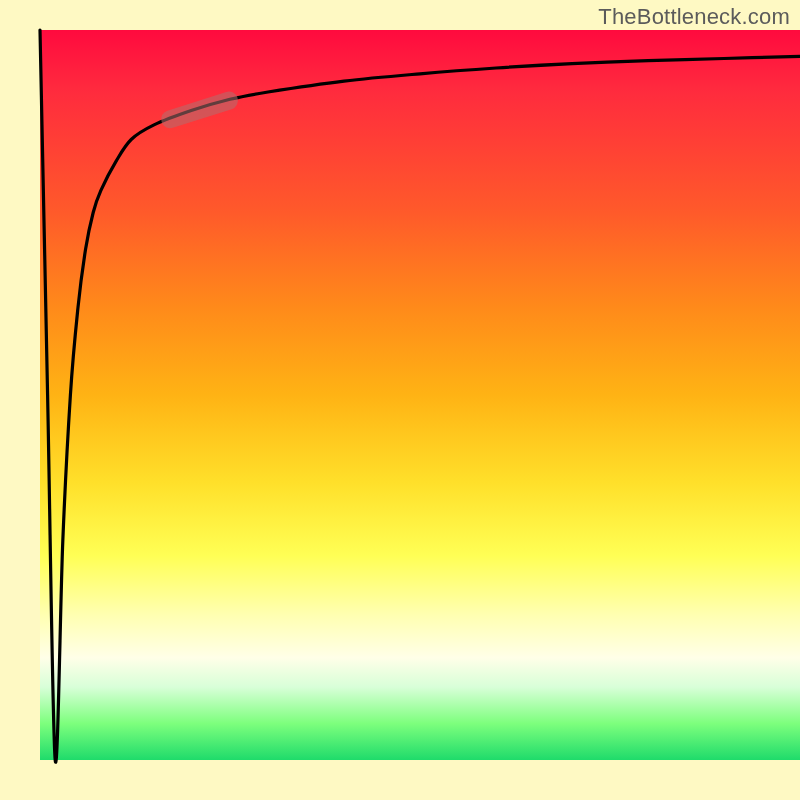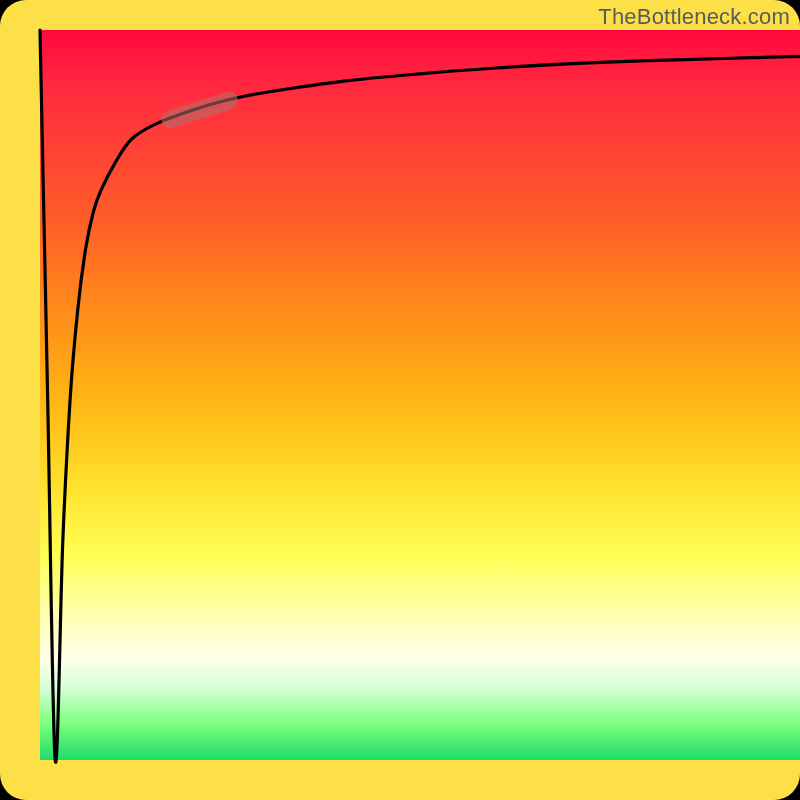--- a/index.html
+++ b/index.html
@@ -7,22 +7,21 @@
     padding: 0;
     width: 800px;
     height: 800px;
     background: #000;
     overflow: hidden;
   }
   .frame {
     position: relative;
     width: 800px;
     height: 800px;
-    background: #fde047;
-    border-radius: 26px;
+    background: #fef9c3;
   }
   .watermark {
     position: absolute;
     top: 4px;
     right: 10px;
     font-family: Arial, Helvetica, sans-serif;
     font-size: 22px;
     color: #5b5b5b;
     letter-spacing: 0.2px;
     user-select: none;

